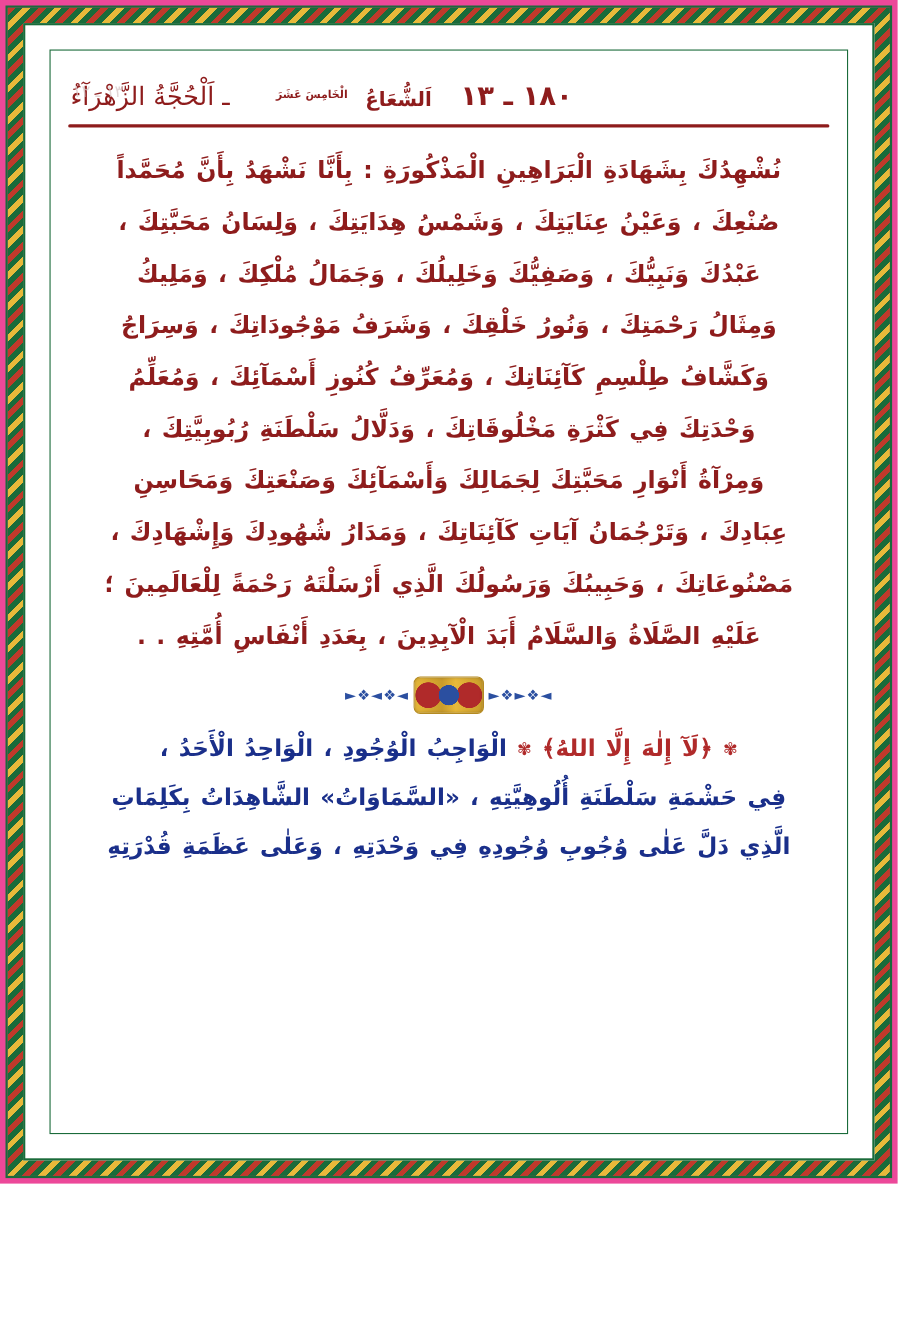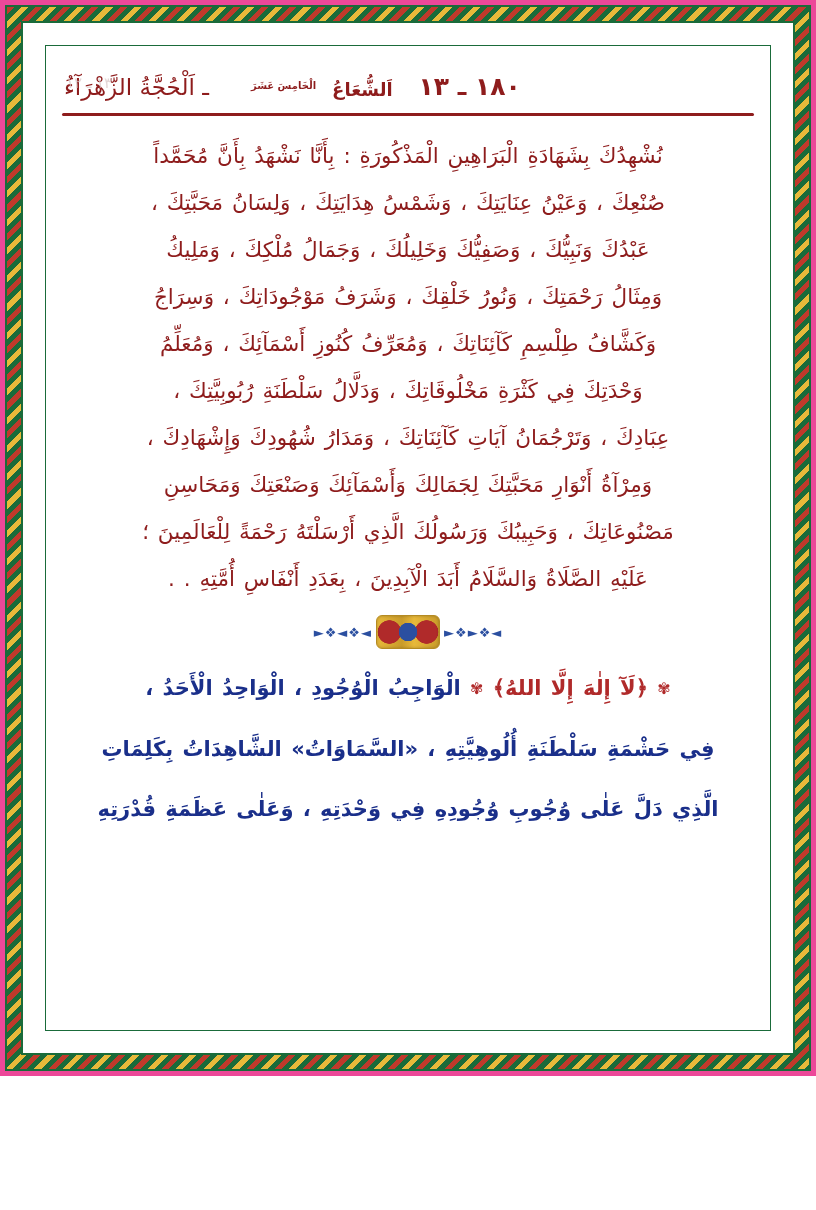--- a/index.html
+++ b/index.html
@@ -115,21 +115,21 @@
   
   .body {
     padding: 14px 26px 0 26px;
   }
   .para {
     color: #8e1c1c;
     font-size: 21.5px;
     line-height: 47px;
     text-align: justify;
     text-align-last: center;
-    font-weight: normal;
+    font-weight: bold;
     word-spacing: 2px;
   }
   .para.p-last-right {
     text-align-last: center;
   }
 
   
   .ornament {
     display: flex;
     align-items: center;
@@ -154,21 +154,21 @@
       radial-gradient(circle at 80% 50%, #b02a2a 0 22%, rgba(176,42,42,0) 23%),
       linear-gradient(90deg, #e8b93a, #c99b2a 40%, #e8b93a 60%, #c99b2a);
     border: 1px solid #b58b22;
     box-shadow: inset 0 0 3px rgba(0,0,0,.25);
   }
 
   
   .para2 {
     color: #1a2f8a;
     font-size: 21px;
-    line-height: 60px;
+    line-height: 44px;
     text-align: justify;
     text-align-last: center;
     font-weight: bold;
     word-spacing: 2px;
   }
   .shahada {
     color: #b02a2a;
     font-weight: bold;
   }
 
@@ -199,22 +199,22 @@
           <div class="header-line"></div>
         </div>
 
         <div class="body">
           <div class="para">نُشْهِدُكَ بِشَهَادَةِ الْبَرَاهِينِ الْمَذْكُورَةِ : بِأَنَّا نَشْهَدُ بِأَنَّ مُحَمَّداً</div>
           <div class="para">صُنْعِكَ ، وَعَيْنُ عِنَايَتِكَ ، وَشَمْسُ هِدَايَتِكَ ، وَلِسَانُ مَحَبَّتِكَ ،</div>
           <div class="para">عَبْدُكَ وَنَبِيُّكَ ، وَصَفِيُّكَ وَخَلِيلُكَ ، وَجَمَالُ مُلْكِكَ ، وَمَلِيكُ</div>
           <div class="para">وَمِثَالُ رَحْمَتِكَ ، وَنُورُ خَلْقِكَ ، وَشَرَفُ مَوْجُودَاتِكَ ، وَسِرَاجُ</div>
           <div class="para">وَكَشَّافُ طِلْسِمِ كَآئِنَاتِكَ ، وَمُعَرِّفُ كُنُوزِ أَسْمَآئِكَ ، وَمُعَلِّمُ</div>
           <div class="para">وَحْدَتِكَ فِي كَثْرَةِ مَخْلُوقَاتِكَ ، وَدَلَّالُ سَلْطَنَةِ رُبُوبِيَّتِكَ ،</div>
+          <div class="para">وَمِرْآةُ أَنْوَارِ مَحَبَّتِكَ لِجَمَالِكَ وَأَسْمَآئِكَ وَصَنْعَتِكَ وَمَحَاسِنِ</div>
           <div class="para">عِبَادِكَ ، وَتَرْجُمَانُ آيَاتِ كَآئِنَاتِكَ ، وَمَدَارُ شُهُودِكَ وَإِشْهَادِكَ ،</div>
-          <div class="para">وَمِرْآةُ أَنْوَارِ مَحَبَّتِكَ لِجَمَالِكَ وَأَسْمَآئِكَ وَصَنْعَتِكَ وَمَحَاسِنِ</div>
           <div class="para">مَصْنُوعَاتِكَ ، وَحَبِيبُكَ وَرَسُولُكَ الَّذِي أَرْسَلْتَهُ رَحْمَةً لِلْعَالَمِينَ ؛</div>
           <div class="para p-last-right">عَلَيْهِ الصَّلَاةُ وَالسَّلَامُ أَبَدَ الْآبِدِينَ ، بِعَدَدِ أَنْفَاسِ أُمَّتِهِ . .</div>
 
           <div class="ornament">
             <span class="orn-dots">◄❖►❖►</span>
             <span class="orn-core"></span>
             <span class="orn-dots">◄❖◄❖►</span>
           </div>
 
           <div class="para2">

